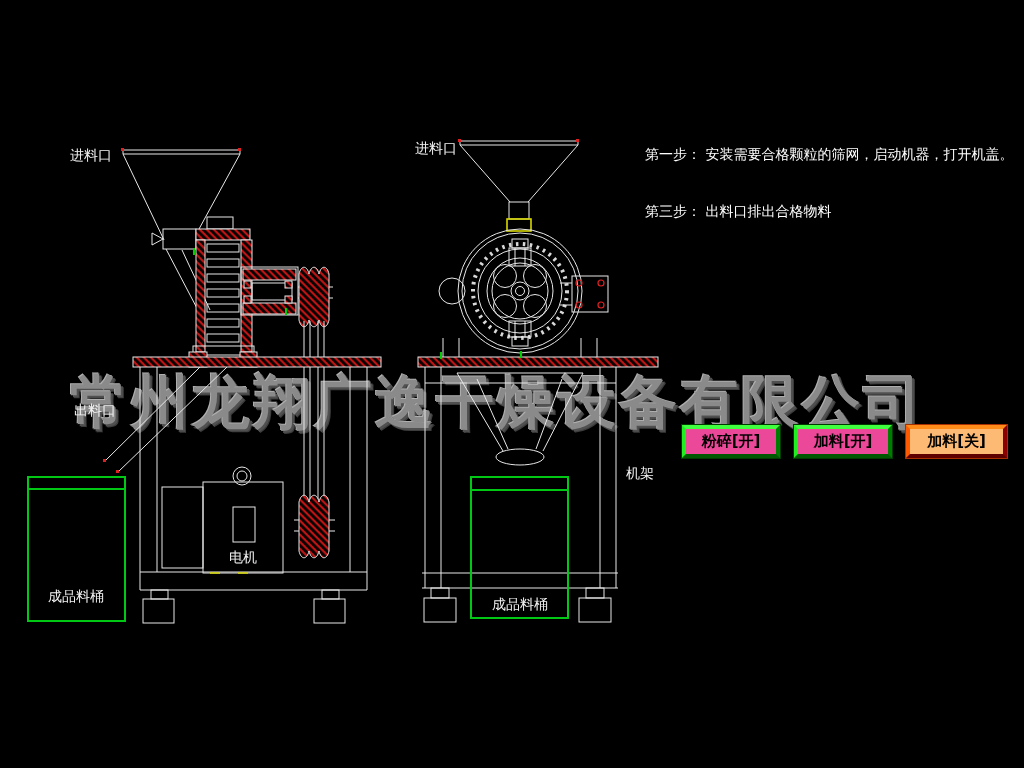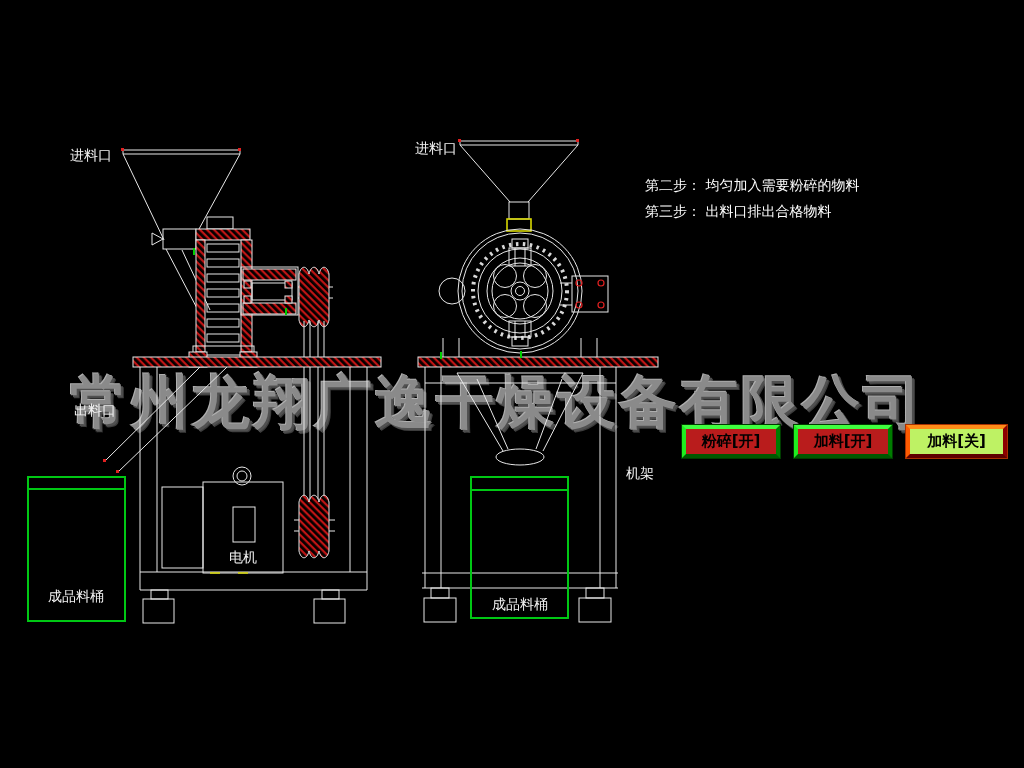--- a/index.html
+++ b/index.html
@@ -14,25 +14,25 @@
   #title{left:760px;top:107px;width:200px;text-align:center;
          font-size:22px;font-weight:bold;}
   .step{left:645px;font-size:14px;white-space:nowrap;}
   #step1{top:146px;}
   #step2{top:177px;}
   #step3{top:203px;}
   .btn{position:absolute;top:425px;height:33px;z-index:3;box-sizing:border-box;
        display:flex;align-items:center;justify-content:center;
        font-family:"DejaVu Sans","Liberation Sans",sans-serif;
        font-size:15px;font-weight:bold;color:#000;padding:0 2px;cursor:pointer;}
-  .btn-green{background:#b91c1c;
+  .btn-green{background:#ec4899;
        border-top:4px solid #3fff3f;border-left:4px solid #1fee1f;
        border-bottom:4px solid #005800;border-right:4px solid #007c00;
        box-shadow:0 0 0 1px #003c00;text-align:center;}
-  .btn-red{background:#bef264;
+  .btn-red{background:#fdba74;
        border-top:4px solid #ff8c18;border-left:4px solid #ff5a00;
        border-bottom:4px solid #5e0000;border-right:4px solid #8c0000;
        box-shadow:0 0 0 1px #a83000;}
   #btn-crush{left:682px;width:98px;}
   #btn-feed-on{left:794px;width:98px;}
   #btn-feed-off{left:906px;width:101px;}
   
   .w{fill:none;stroke:#e8e8e8;stroke-width:1;}
   .h{fill:url(#rh);stroke:#e8e8e8;stroke-width:1;}
   .g{fill:none;stroke:#00c814;stroke-width:2;}
@@ -219,20 +219,20 @@
       <rect x="576" y="139" width="3" height="3" fill="#e02020"></rect>
       <rect x="103" y="459" width="3" height="3" fill="#e02020"></rect>
       <rect x="116" y="470" width="3" height="3" fill="#e02020"></rect>
       <rect x="193" y="248" width="2" height="7" fill="#00d000"></rect>
       <rect x="285" y="308" width="2" height="7" fill="#00d000"></rect>
       <rect x="440" y="352" width="2" height="7" fill="#00d000"></rect>
       <rect x="520" y="351" width="2" height="7" fill="#00d000"></rect>
     </g>
   </svg>
 
-  <div class="overlay step" id="step2">第二步： 均匀加入需要粉碎的物料</div>
+  <div class="overlay step" id="step1">第一步： 安装需要合格颗粒的筛网，启动机器，打开机盖。</div>
   <div class="overlay step" id="step3">第三步： 出料口排出合格物料</div>
 
   <button class="btn btn-green" id="btn-crush">粉碎[开]</button>
   <button class="btn btn-green" id="btn-feed-on">加料[开]</button>
   <button class="btn btn-red" id="btn-feed-off">加料[关]</button>
 
 </div>
 
 </body></html>

